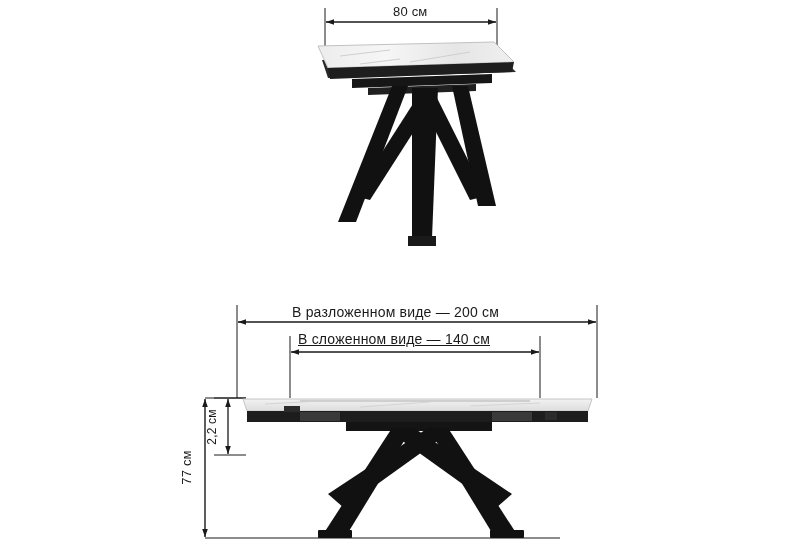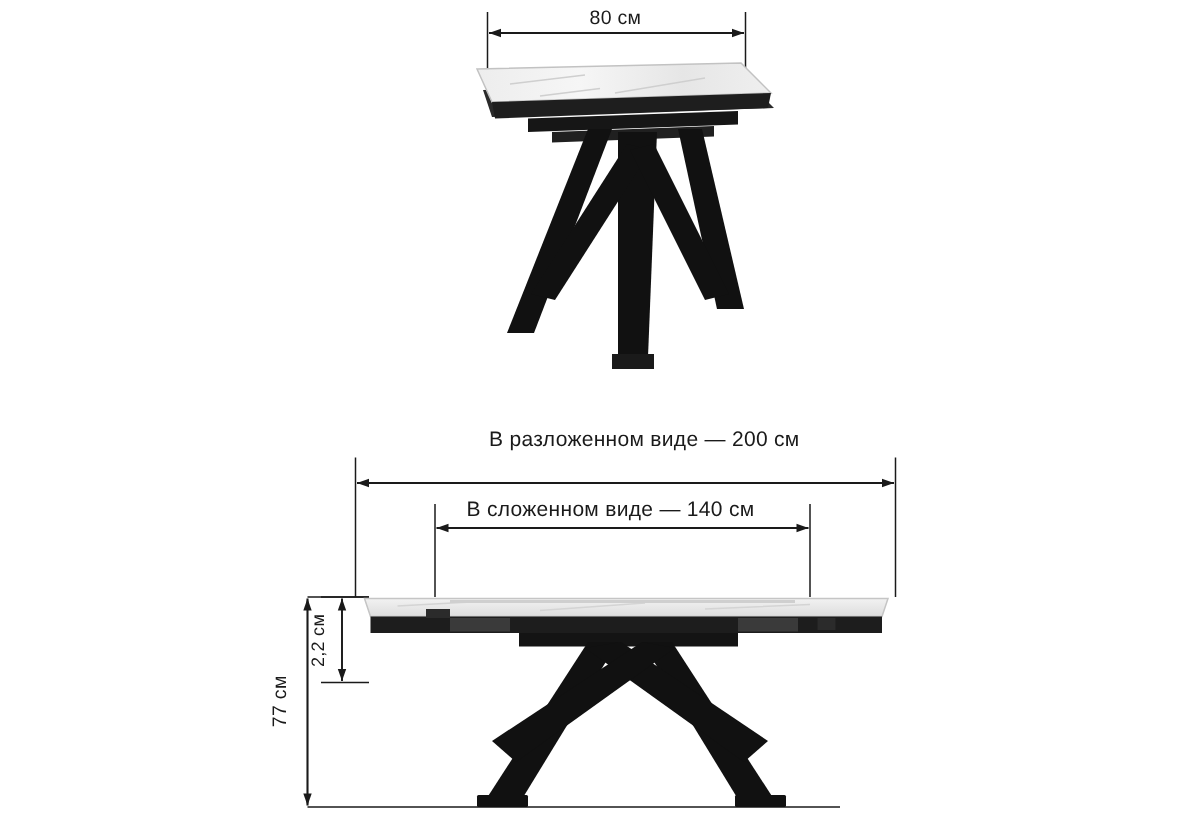--- a/index.html
+++ b/index.html
@@ -152,21 +152,21 @@
         <path d="M390,432 L414,428 L512,494 L496,508 Z"></path>
         <path d="M428,428 L450,432 L344,508 L328,494 Z"></path>
         <rect x="318" y="530" width="34" height="8" rx="1"></rect>
         <rect x="490" y="530" width="34" height="8" rx="1"></rect>
       </g>
     </g>
   </svg>
 
   <div class="dim-label" style="left:393px; top:4px;">80 см</div>
 
-  <div class="dim-label big" style="left:292px; top:284px;margin-left:34px;">В разложенном виде — 200 см</div>
+  <div class="dim-label big" style="left:292px; top:304px;">В разложенном виде — 200 см</div>
 
-  <div class="dim-label big" style="left:311px; top:331px;">В сложенном виде — 140 см</div>
+  <div class="dim-label big" style="left:298px; top:331px;text-decoration:underline;">В сложенном виде — 140 см</div>
 
   <div class="dim-label vert" style="left:169px; top:460px; transform:rotate(-90deg);">77 см</div>
 
   <div class="dim-label vert" style="left:194px; top:420px; transform:rotate(-90deg); font-size:12px;">2,2 см</div>
 
 </div>
 
 </body></html>

